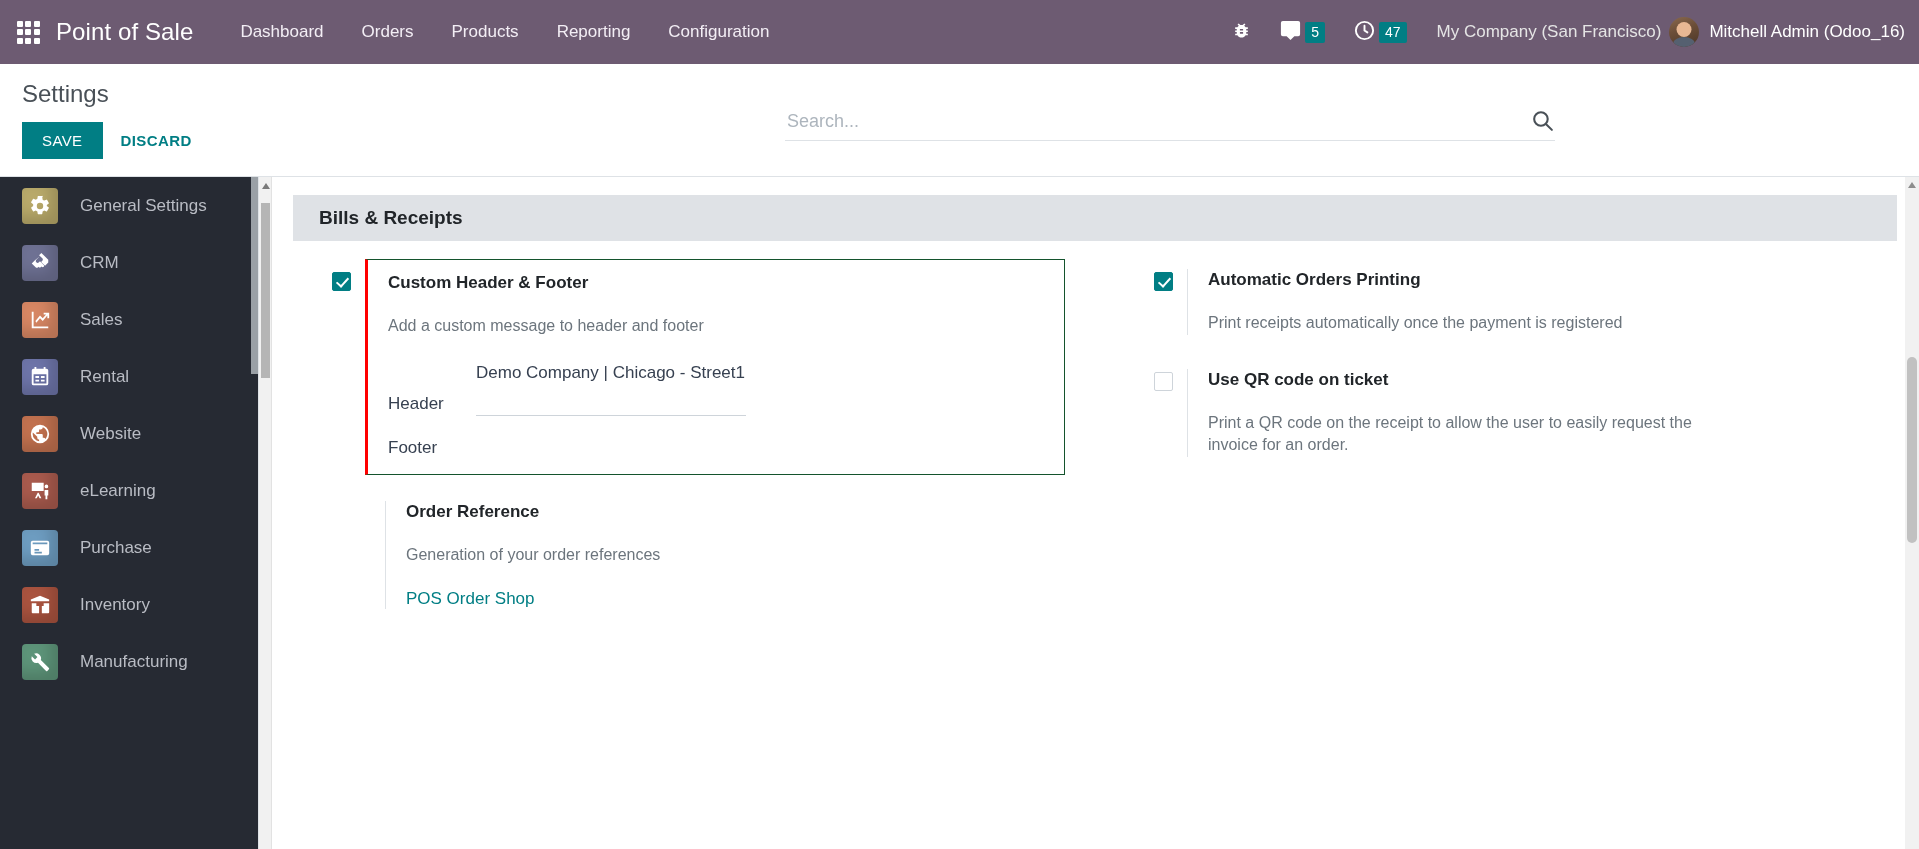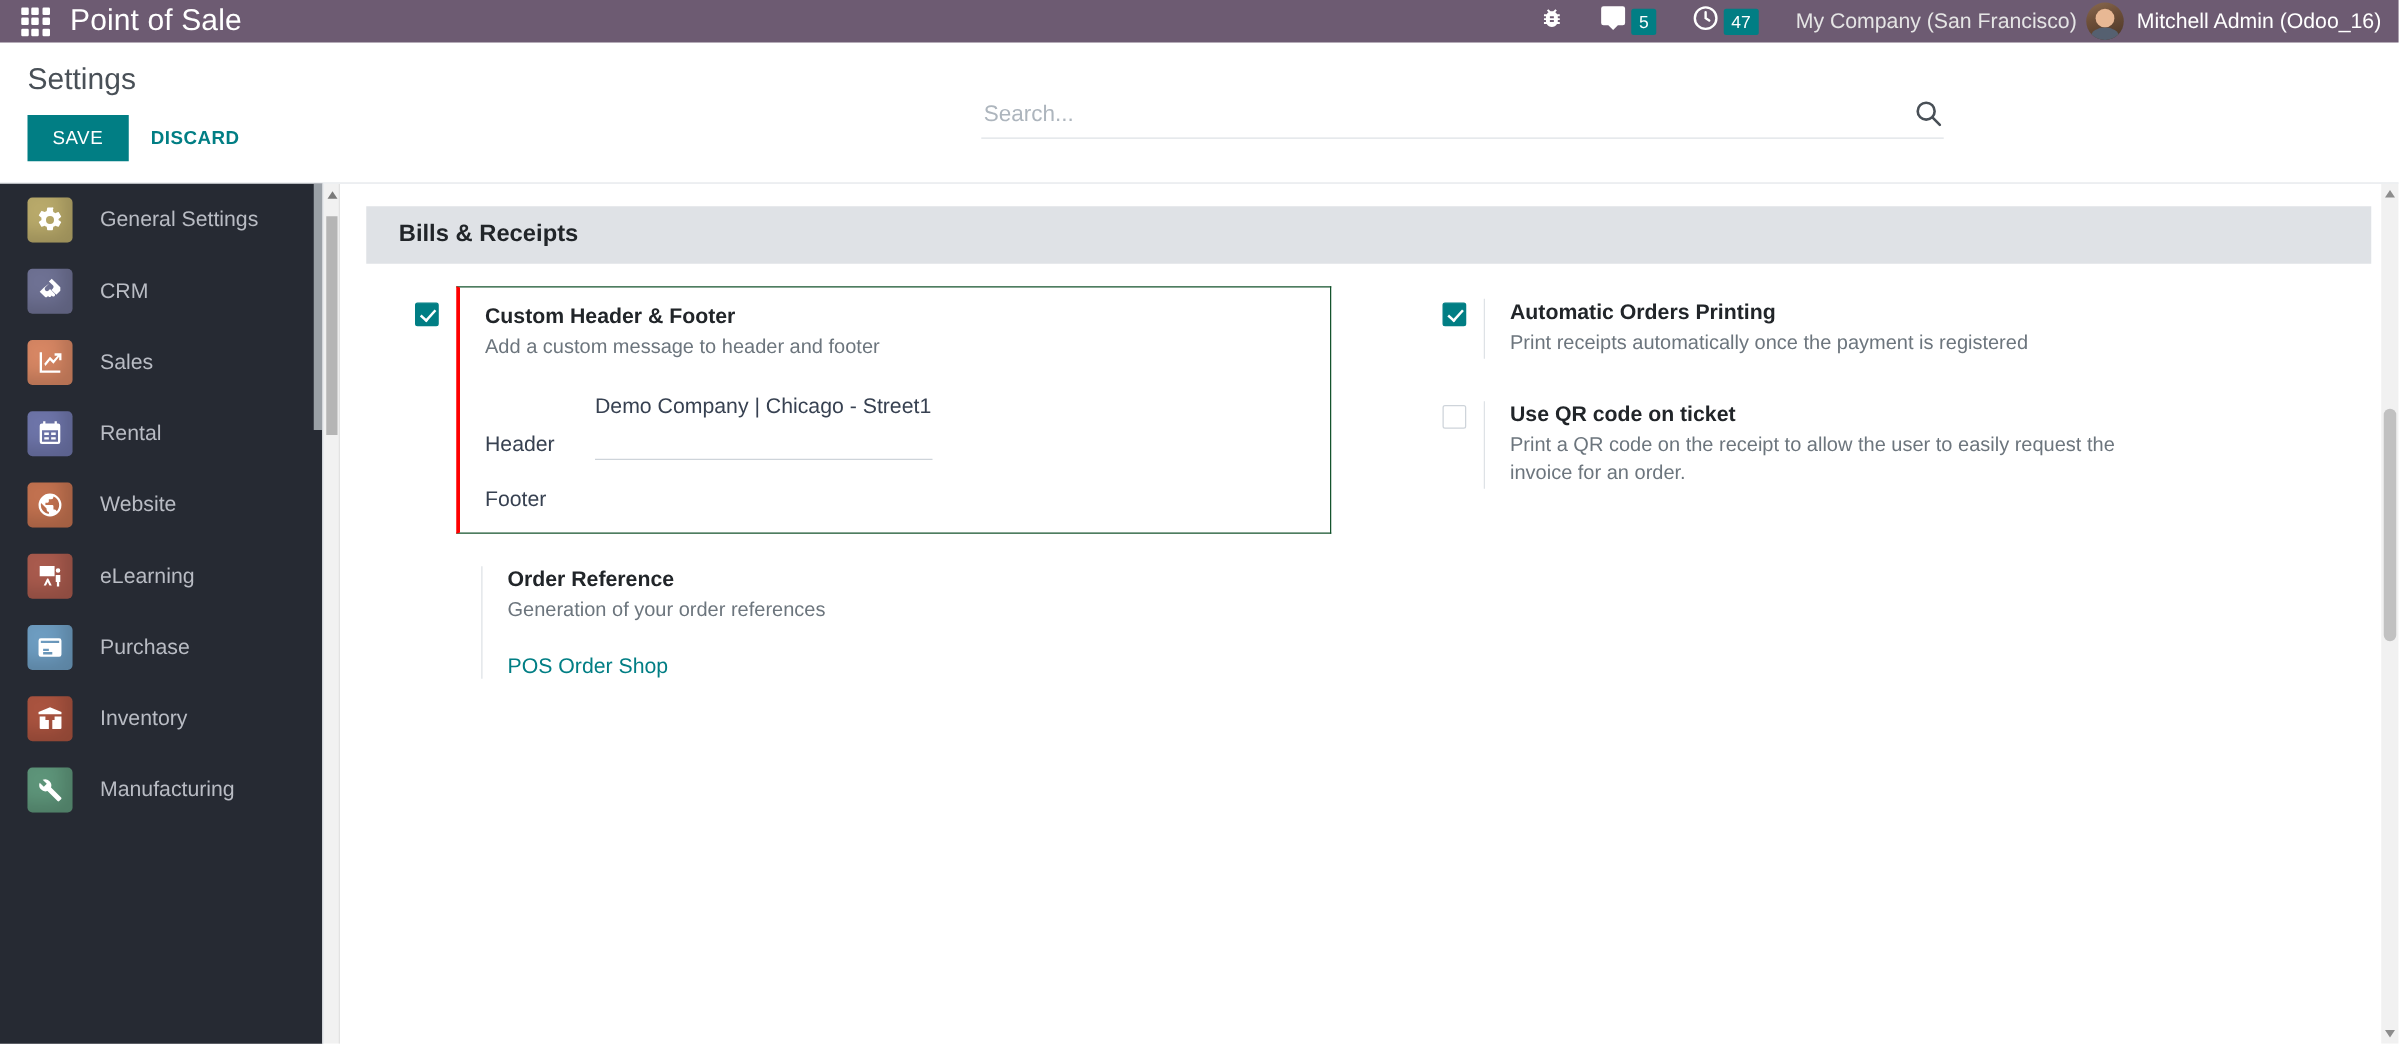--- a/index.html
+++ b/index.html
@@ -7,21 +7,21 @@
   body {
     width:1919px; height:849px;
     font-family:"Liberation Sans", sans-serif;
     background:#ffffff;
     overflow:hidden;
     color:#374151;
   }
 
   
   .navbar {
-    height:34px; background:#71639e; background:#6d5b72;
+    height:64px; background:#71639e; background:#6d5b72;
     display:flex; align-items:center; color:#fff;
     position:relative; z-index:20;
   }
   .nav-apps {
     width:56px; height:48px; display:flex; align-items:center; justify-content:center;
     cursor:pointer;
   }
   .grid-icon { display:grid; grid-template-columns:repeat(3,6px); grid-template-rows:repeat(3,6px); gap:2.5px; }
   .grid-icon i { display:block; width:6px; height:6px; background:#fff; border-radius:1px; }
   .nav-brand {
@@ -134,21 +134,21 @@
   .cbox.checked { background:#017e84; border-color:#017e84; }
   .cbox.checked::after {
     content:""; position:absolute; left:6px; top:2px; width:5px; height:10px;
     border:solid #fff; border-width:0 2px 2px 0; transform:rotate(42deg);
   }
   .setting-body { flex:1; border-left:1px solid #dee2e6; padding-left:20px; }
   .setting-body.boxed {
     border:1px solid #14532d; border-left:3px solid #ff0000; padding:12px 14px 14px 20px; margin-top:-10px;
   }
   .s-title { font-size:17px; font-weight:700; color:#212529; line-height:1.35; }
-  .s-desc { font-size:16px; color:#6c757d; line-height:1.42; margin-top:2px; }
+  .s-desc { font-size:16px; color:#6c757d; line-height:1.42; margin-top:20px; }
 
   .field-row { display:flex; align-items:flex-end; margin-top:22px; }
   .field-label { font-size:17px; color:#374151; width:88px; flex:none; padding-bottom:2px; }
   .field-input {
     flex:1; max-width:270px; border:none; border-bottom:1px solid #ced4da;
     font-size:17px; color:#374151; font-family:"Liberation Sans", sans-serif;
     outline:none; resize:none; overflow:hidden; line-height:1.55;
     padding:0 0 3px 0; background:transparent;
   }
 
@@ -200,20 +200,27 @@
         <i></i>
         <i></i>
         <i></i>
         <i></i>
         <i></i>
         <i></i>
         <i></i>
     </span>
   </div>
   <div class="nav-brand">Point of Sale</div>
+  <div class="nav-items">
+    <div class="nav-item">Dashboard</div>
+    <div class="nav-item">Orders</div>
+    <div class="nav-item">Products</div>
+    <div class="nav-item">Reporting</div>
+    <div class="nav-item">Configuration</div>
+  </div>
 
   <div class="nav-right">
     <div class="nav-sys">
 
       <div class="sys-btn">
         <span>
           <svg width="19" height="19" viewBox="0 0 24 24" fill="#fff">
             <path d="M20 8h-2.81a5.98 5.98 0 0 0-1.82-1.96L17 4.41 15.59 3l-2.17 2.17C12.96 5.06 12.49 5 12 5s-.96.06-1.41.17L8.41 3 7 4.41l1.62 1.63A5.98 5.98 0 0 0 6.81 8H4v2h2.09c-.05.33-.09.66-.09 1v1H4v2h2v1c0 .34.04.67.09 1H4v2h2.81a6 6 0 0 0 10.38 0H20v-2h-2.09c.05-.33.09-.66.09-1v-1h2v-2h-2v-1c0-.34-.04-.67-.09-1H20V8zm-6 8h-4v-2h4v2zm0-4h-4v-2h4v2z"></path>
           </svg>
         </span>

